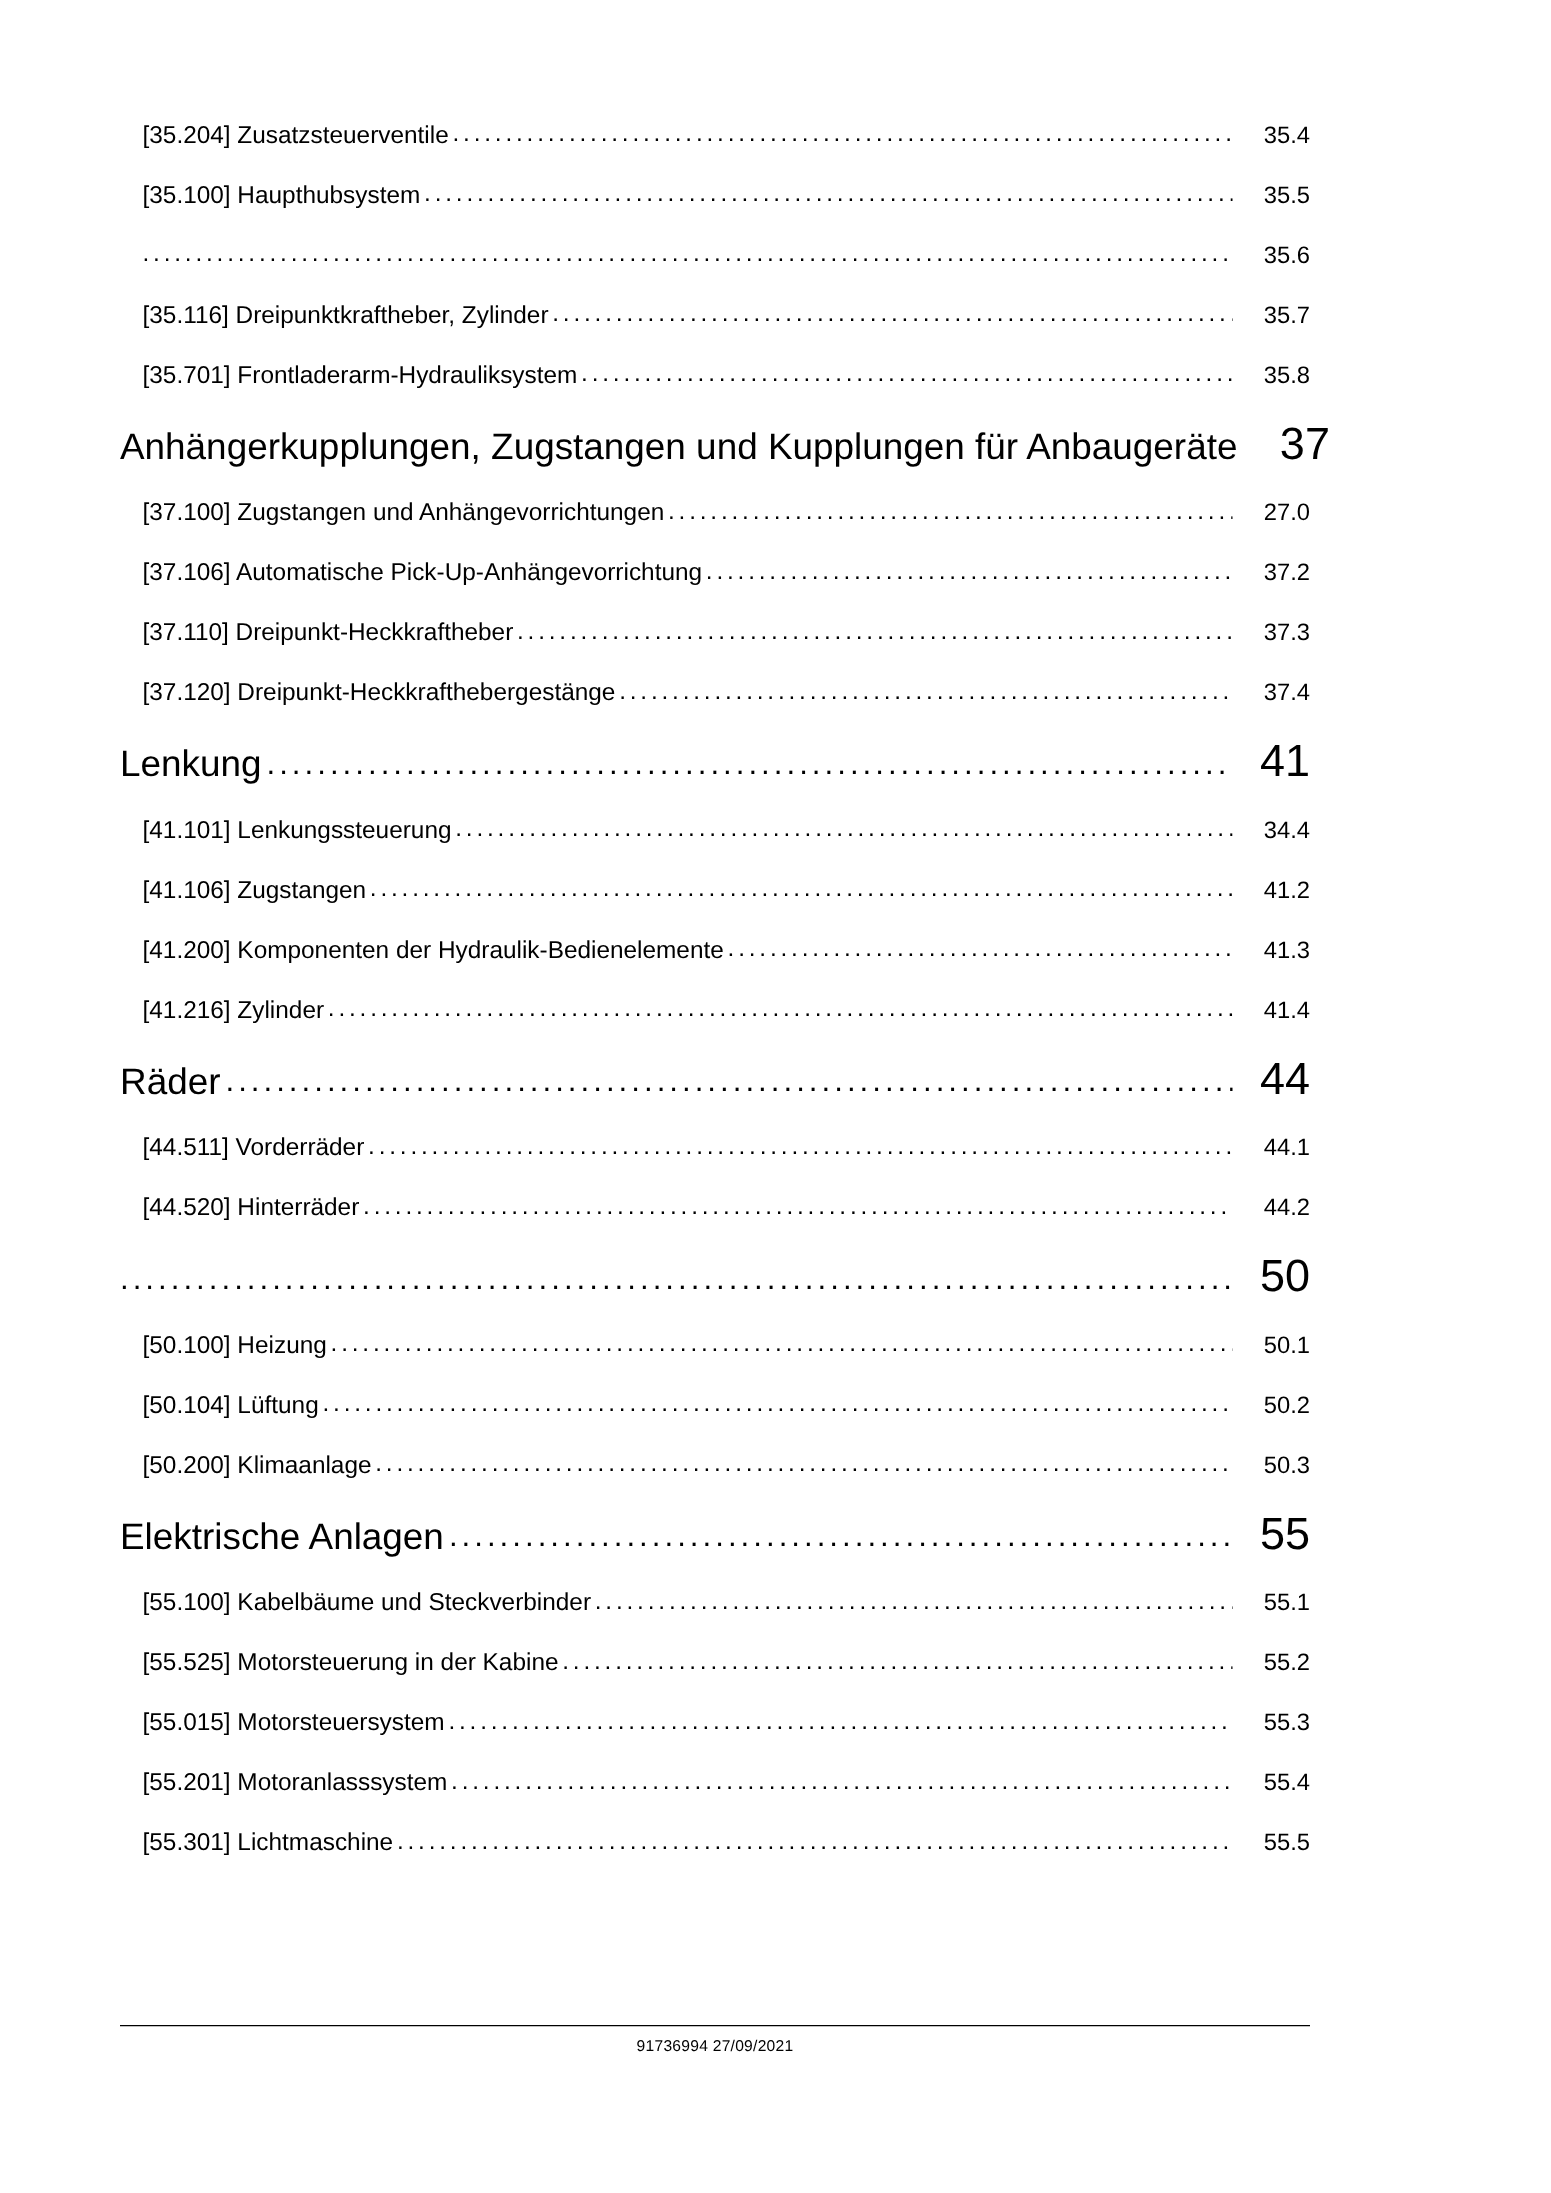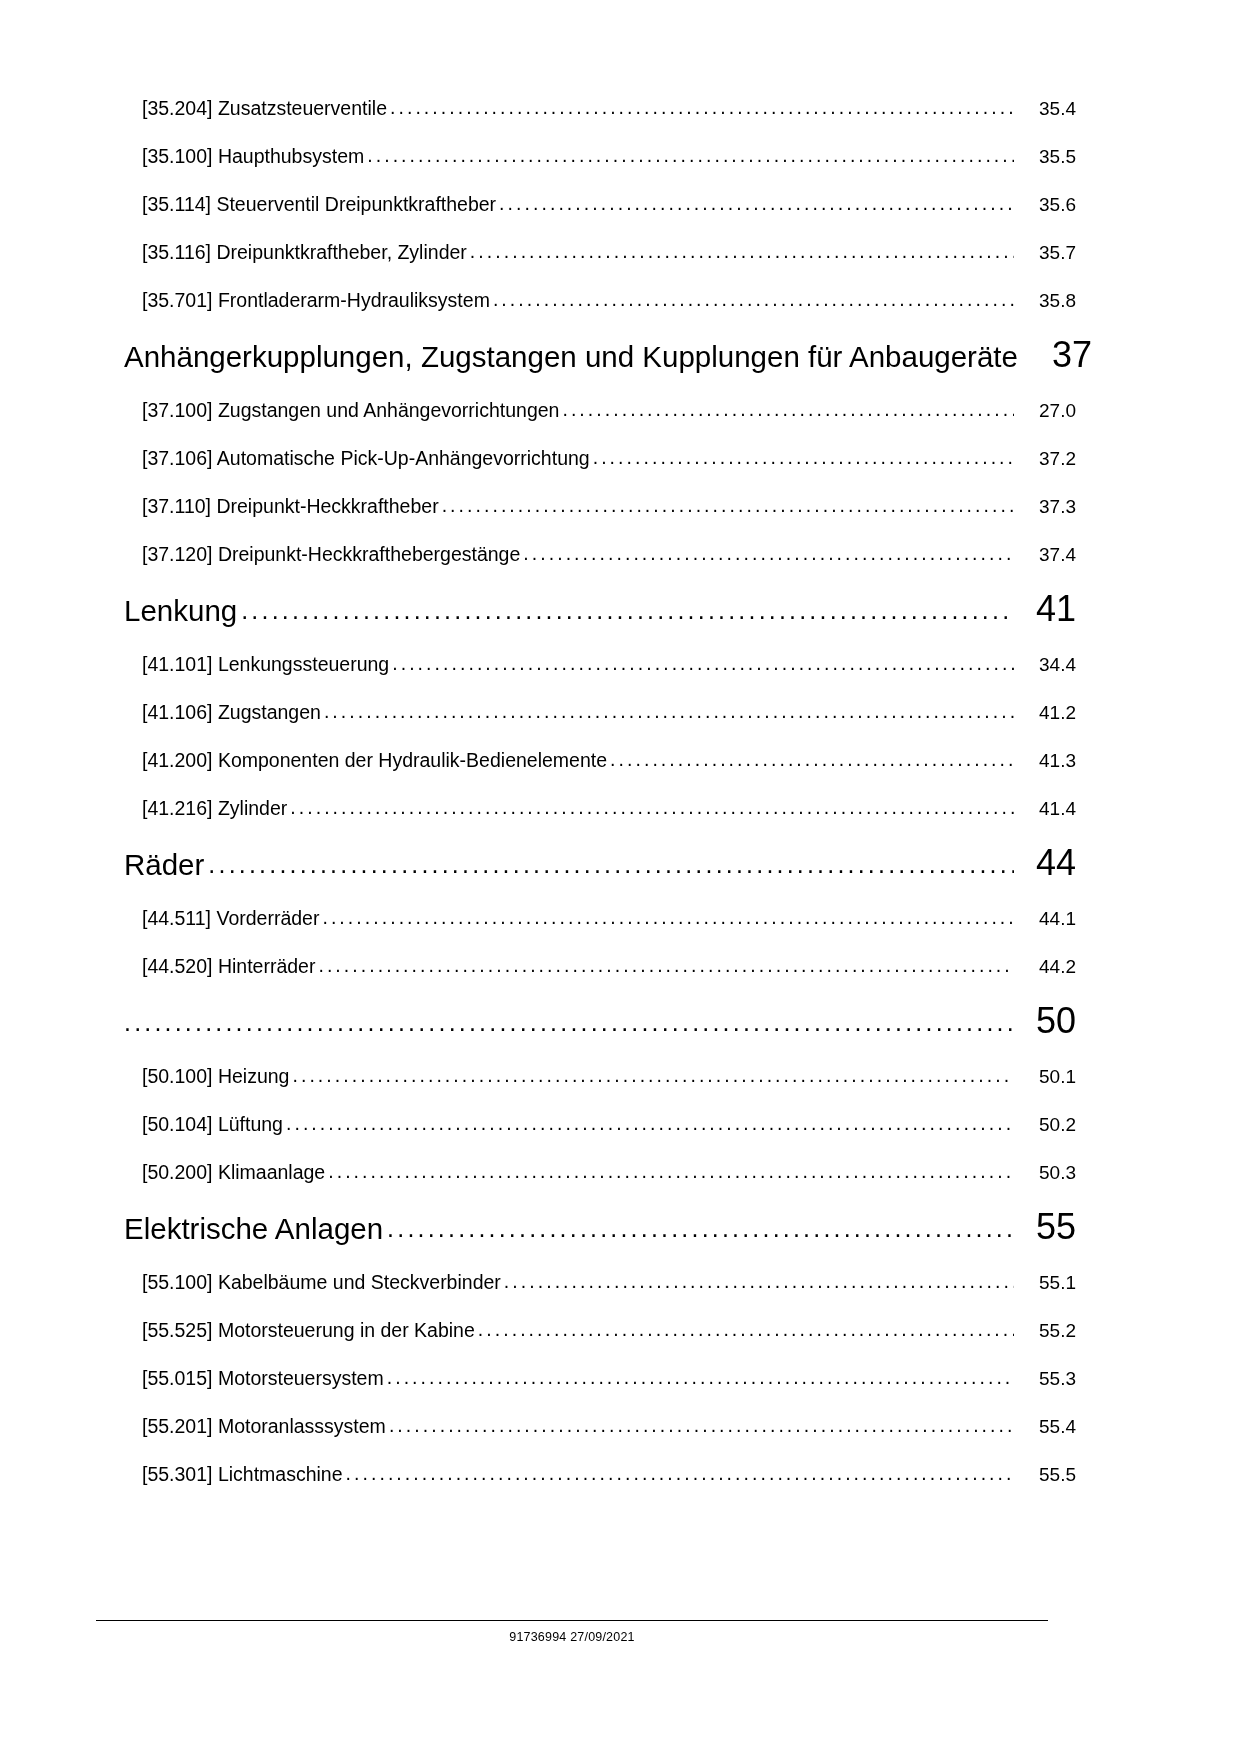--- a/index.html
+++ b/index.html
@@ -19,21 +19,20 @@
     margin: 0 auto;
     background: #ffffff;
     box-sizing: border-box;
     overflow: hidden;
   }
   .toc {
     position: absolute;
     left: 96px;
     top: 84px;
     width: 952px;
-    margin-left: 28px;
   }
 
   
   .row {
     display: flex;
     align-items: baseline;
     width: 100%;
     box-sizing: border-box;
   }
   .row .label {
@@ -122,21 +121,20 @@
         <span class="label">[35.204] Zusatzsteuerventile</span>
         <span class="leader">...........................................................................................................................................................................................................................</span>
         <span class="page-no">35.4</span>
       </div>
       <div class="row entry">
         <span class="label">[35.100] Haupthubsystem</span>
         <span class="leader">...........................................................................................................................................................................................................................</span>
         <span class="page-no">35.5</span>
       </div>
       <div class="row entry">
-        <span class="label">[35.114] Steuerventil Dreipunktkraftheber</span>
         <span class="leader">...........................................................................................................................................................................................................................</span>
         <span class="page-no">35.6</span>
       </div>
       <div class="row entry">
         <span class="label">[35.116] Dreipunktkraftheber, Zylinder</span>
         <span class="leader">...........................................................................................................................................................................................................................</span>
         <span class="page-no">35.7</span>
       </div>
       <div class="row entry">
         <span class="label">[35.701] Frontladerarm-Hydrauliksystem</span>

